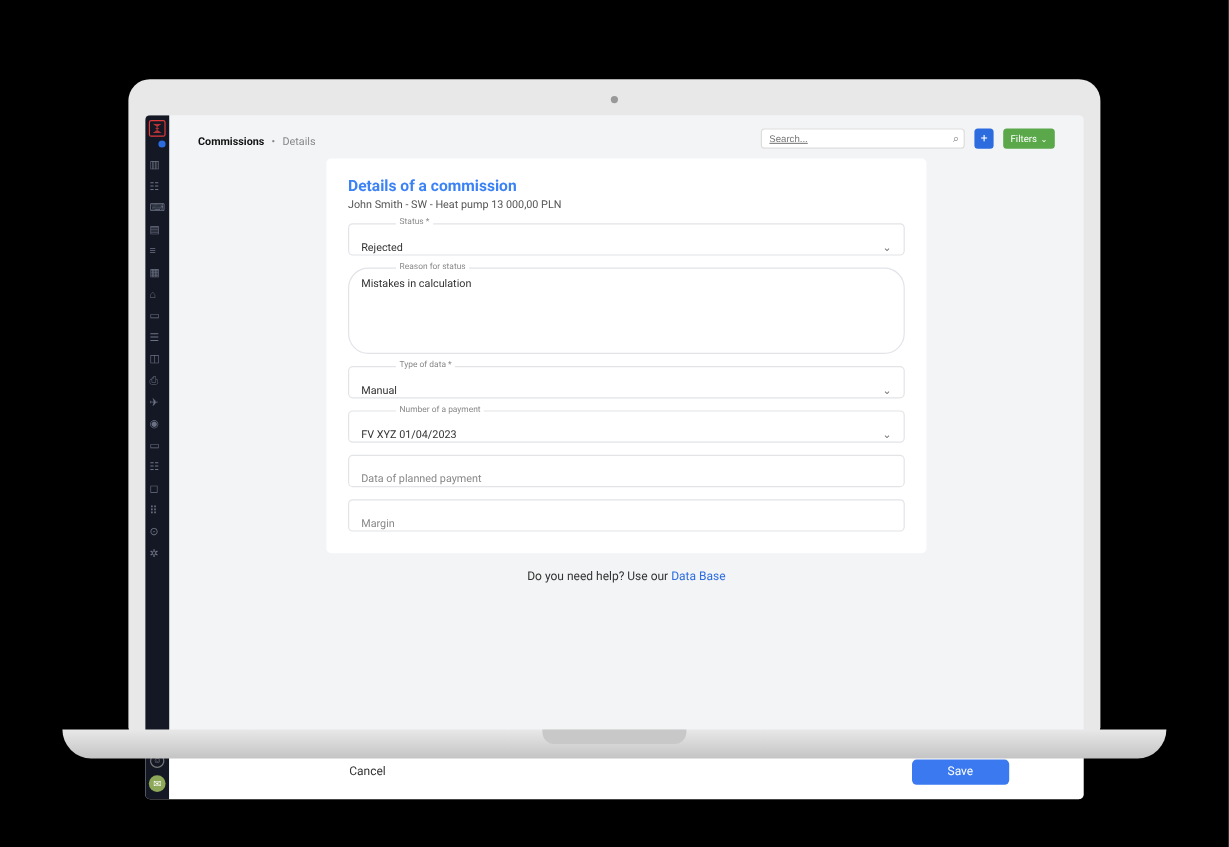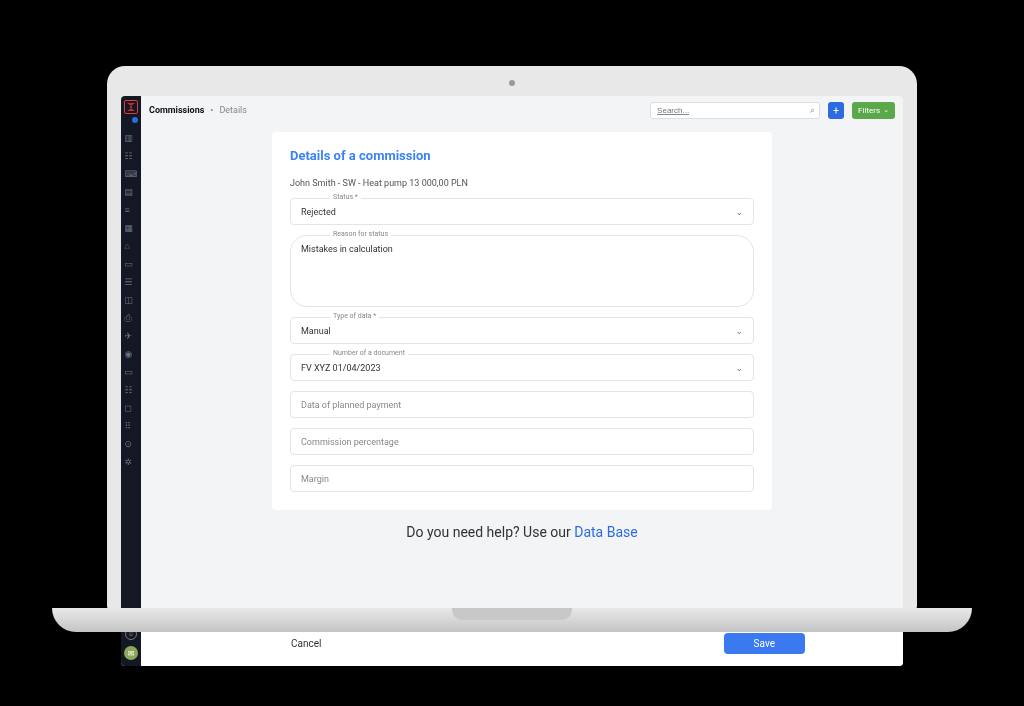--- a/index.html
+++ b/index.html
@@ -93,22 +93,22 @@
   }
   .chat{
     width:14px;height:14px;border-radius:50%;
     background:#8ea859; display:flex;align-items:center;justify-content:center;
     color:#fff;font-size:8px;
   }
   
   .main { flex:1; display:flex; flex-direction:column; position:relative;}
   .topbar {
     height: 28px;
-    display:flex; align-items:center;
-    padding: 0 8px;
+    display:flex; align-items:flex-end;
+    padding: 0 24px;
     gap:8px;
     font-size: 9px;
   }
   .breadcrumb { display:flex; gap:6px; align-items:center;}
   .breadcrumb .crumb1{ font-weight:700; color:#111;}
   .breadcrumb .dot{ color:#888;}
   .breadcrumb .crumb2{ color:#888;}
   .spacer{flex:1;}
   .search-wrap{
     position:relative;
@@ -142,32 +142,32 @@
     width:500px;
     background:#fff;
     margin:8px auto 0 auto;
     padding:16px 18px 18px 18px;
     border-radius:4px;
   }
   .card h2{
     font-size:13px;font-weight:700;color:#3b82f6;
   }
   .card .sub{
-    font-size:9px;color:#555;margin-top:15px;
+    font-size:9px;color:#555;margin-top:3px;
   }
   .field{
     margin-top:10px;
     position:relative;
   }
   .fbox{
     width:100%;
     border:1px solid #e2e4e8;
     border-radius:4px;
     min-height:27px;
-    display:flex;align-items:center;
+    display:flex;align-items:flex-end;
     padding:0 10px;
     font-size:9px;color:#333;
     background:#fff;
   }
   .flabel{
     position:absolute;
     top:-5px; left:8px;
     background:#fff;
     padding:0 3px;
     font-size:7px;color:#888;margin-left:32px;
@@ -180,39 +180,39 @@
     min-height:72px;
     align-items:flex-start;
     padding-top:8px;
     resize:none;
     border-radius:17px;
   }
   .fbox.placeholder{color:#888;}
   
   .help{
     text-align:center;
-    font-size:14px;
+    font-size:10px;
     color:#333;
     margin-top:14px;
   }
   .help a{color:#2d6cdf;text-decoration:none;}
   
   .actionbar{
     position:absolute;
     left:0;right:0;bottom:0;
     height:46px;
     background:#fff;
     display:flex;align-items:center;
     padding:0 0 0 150px;
     font-size:10px;
   }
   .cancel{color:#333;cursor:pointer;}
   .save{
     margin-left:auto;
-    margin-right:98px;
+    margin-right:62px;
     background:#3a79f0;color:#fff;
     border-radius:4px;
     padding:5px 30px;
     cursor:pointer;
     font-size:10px;
   }
 </style>
 </head>
 <body>
 
@@ -292,38 +292,33 @@
 
         <div class="field">
           <span class="flabel">Type of data *</span>
           <div class="fbox select">
             <span>Manual</span>
             <span class="chev">⌄</span>
           </div>
         </div>
 
         <div class="field">
-          <span class="flabel">Number of a document</span>
+          <span class="flabel">Number of a payment</span>
           <div class="fbox select">
             <span>FV XYZ 01/04/2023</span>
             <span class="chev">⌄</span>
           </div>
         </div>
 
         <div class="field">
           <div class="fbox placeholder">
             <span>Data of planned payment</span>
           </div>
         </div>
 
-        <div class="field">
-          <div class="fbox placeholder">
-            <span>Commission percentage</span>
-          </div>
-        </div>
 
         <div class="field">
           <div class="fbox placeholder">
             <span>Margin</span>
           </div>
         </div>
       </div>
 
       <div class="help">
         <span>Do you need help? Use our </span><a href="#">Data Base</a>

